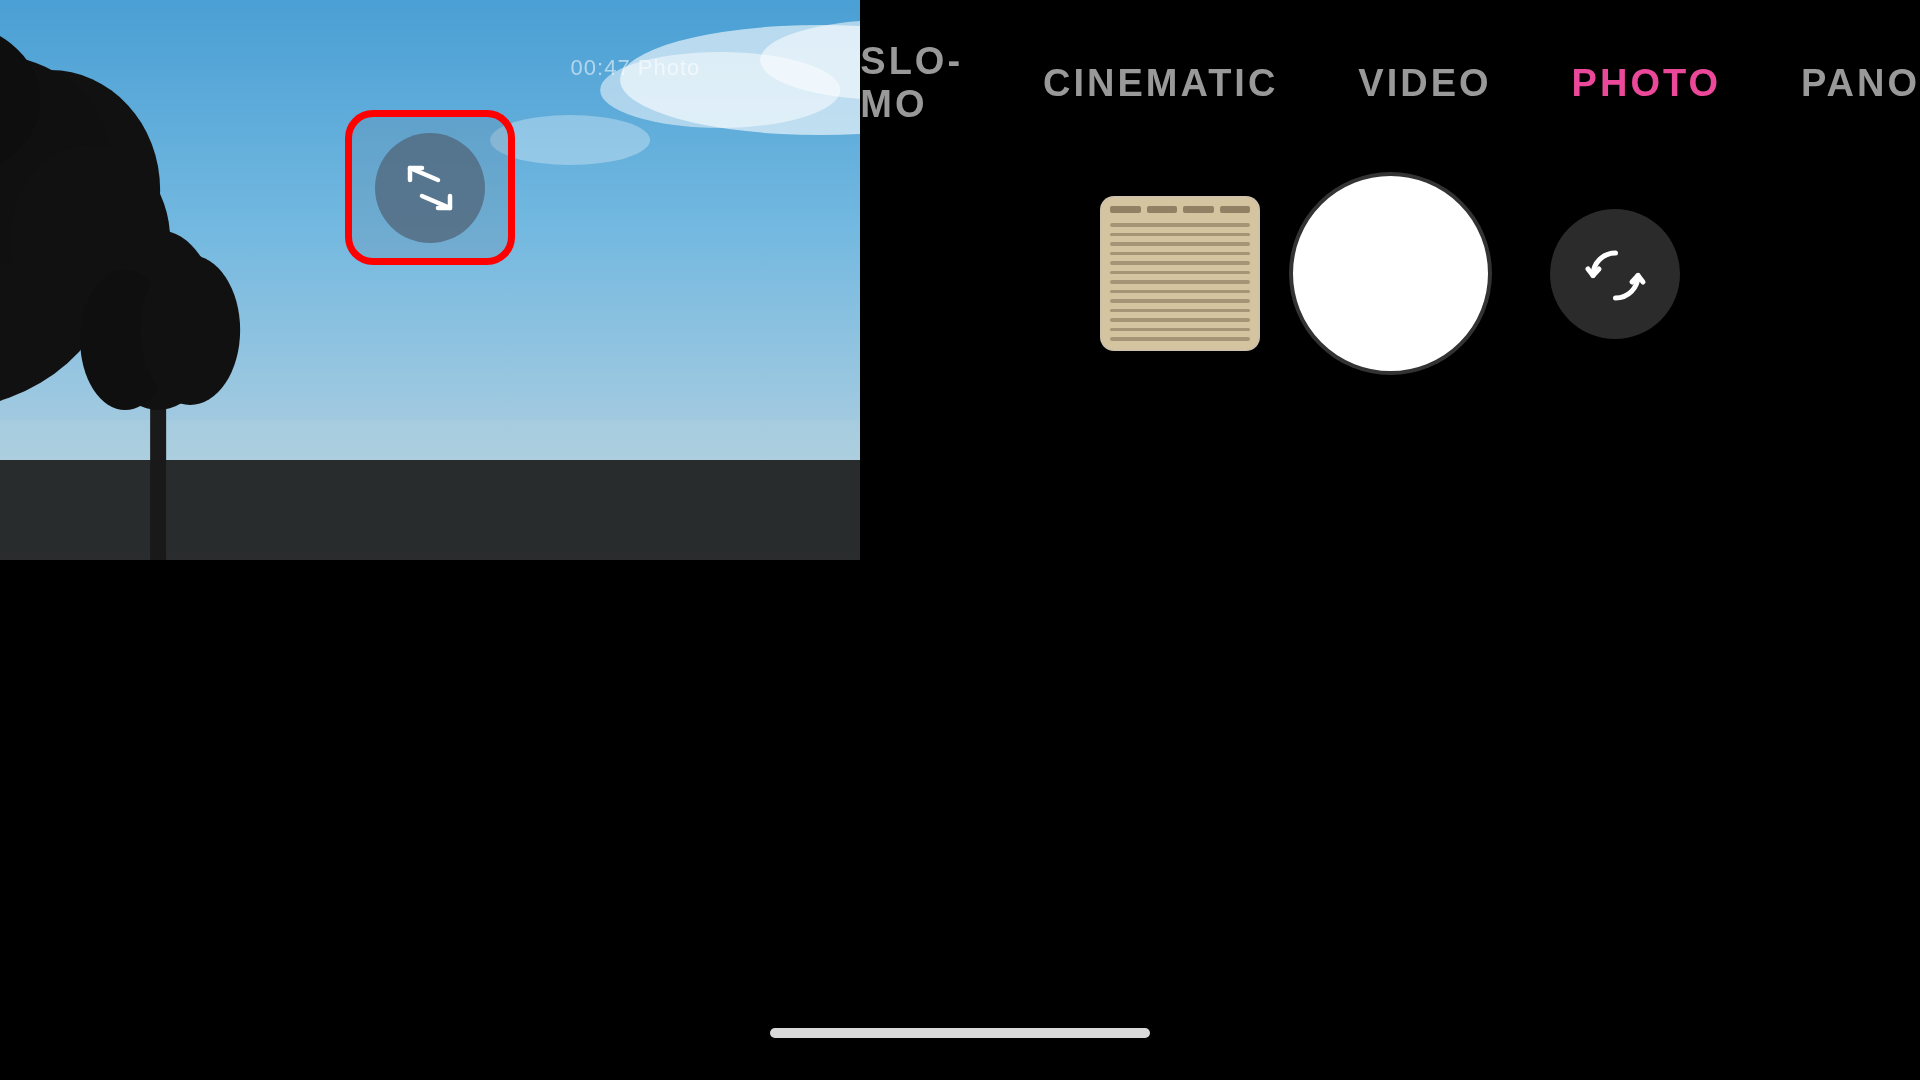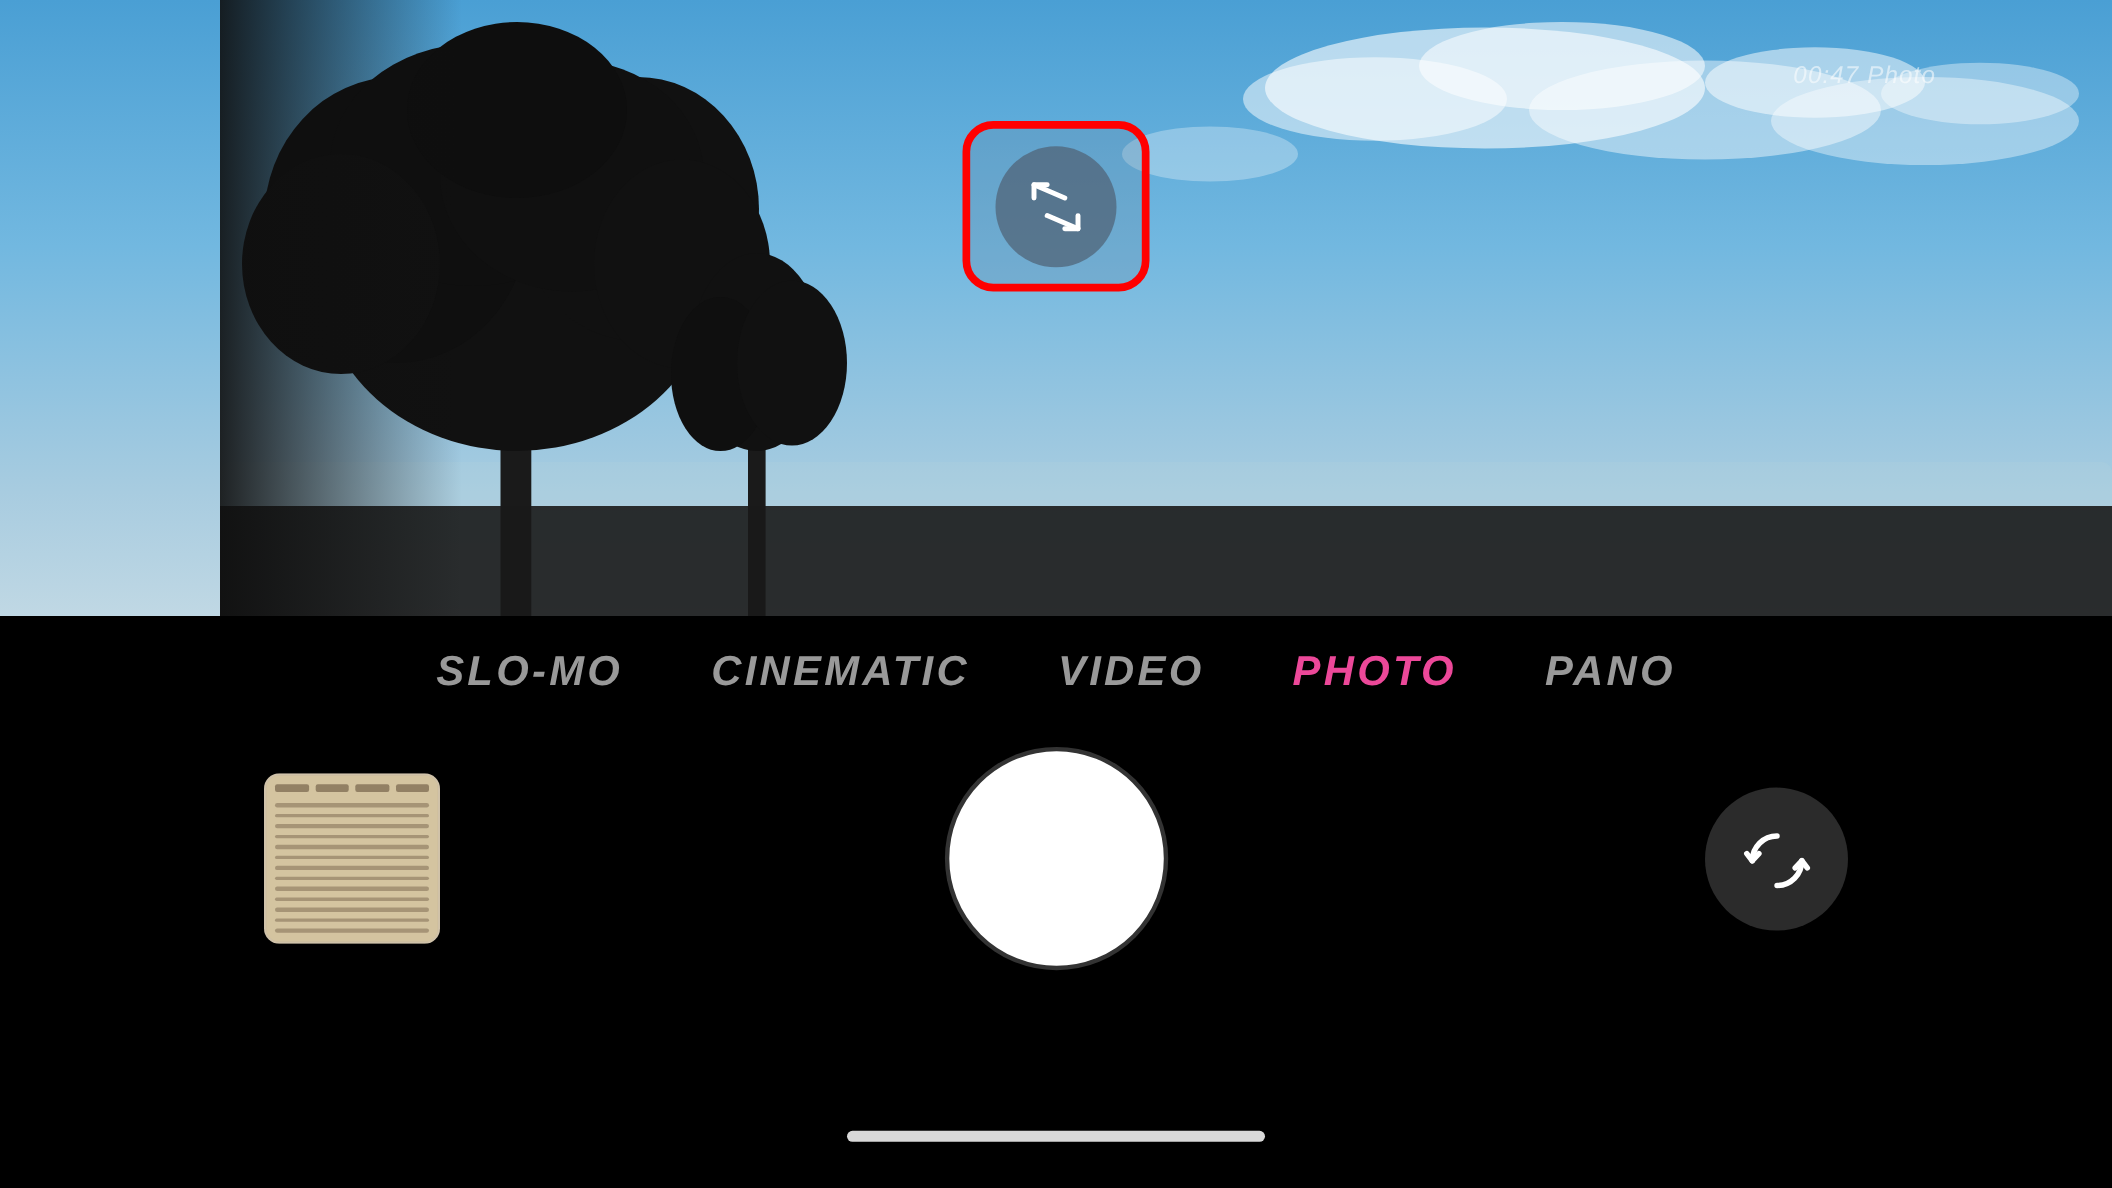--- a/index.html
+++ b/index.html
@@ -10,22 +10,21 @@
       overflow: hidden;
       background: #000;
       font-family: -apple-system, 'Helvetica Neue', Helvetica, Arial, sans-serif;
     }
 
     #app {
       width: 1920px;
       height: 1060px;
       position: relative;
       display: flex;
-      flex-direction: column;
-      font-style: italic;
+      flex-direction: row;
     }
 
     
     #viewfinder {
       width: 100%;
       height: 560px;
       position: relative;
       overflow: hidden;
       background: linear-gradient(180deg, #5baee0 0%, #87ceeb 40%, #aad4e8 70%, #b0c8d0 100%);
     }
@@ -66,20 +65,21 @@
       outline: none;
     }
 
     
     #camera-controls {
       flex: 1;
       background: #000;
       display: flex;
       flex-direction: column;
       align-items: center;
+      padding-top: 10px;
     }
 
     
     #mode-selector {
       display: flex;
       flex-direction: row;
       align-items: center;
       gap: 80px;
       padding: 30px 0 40px;
       width: 100%;

